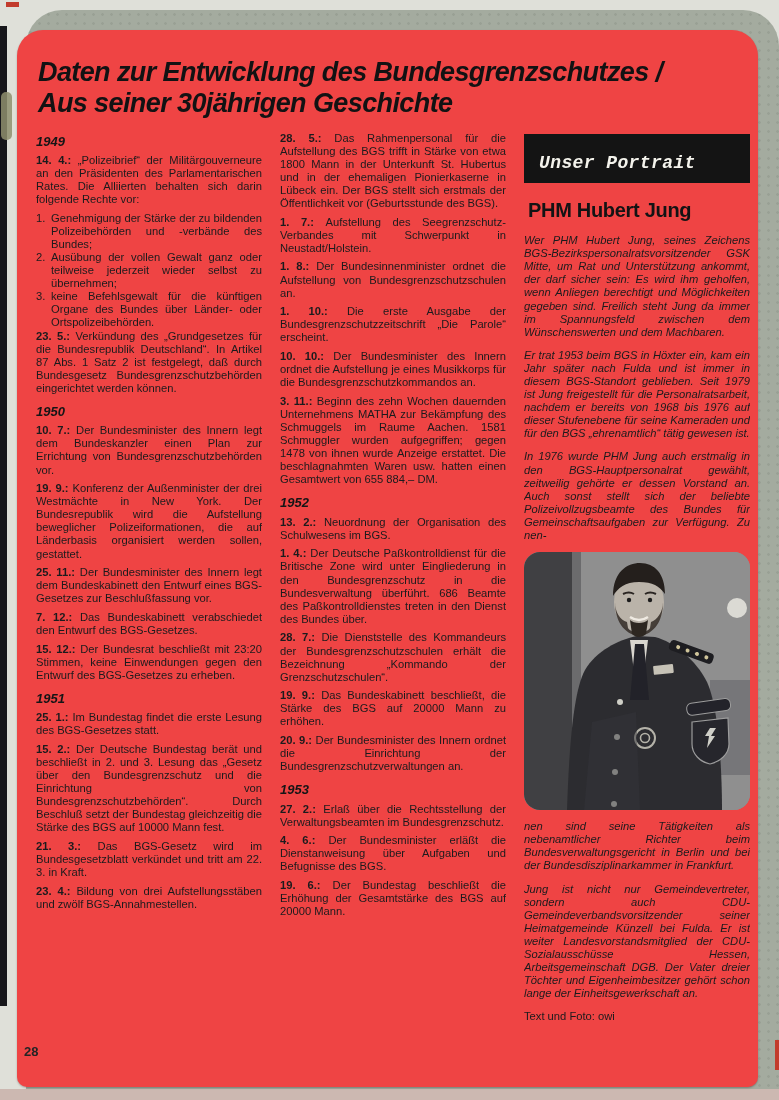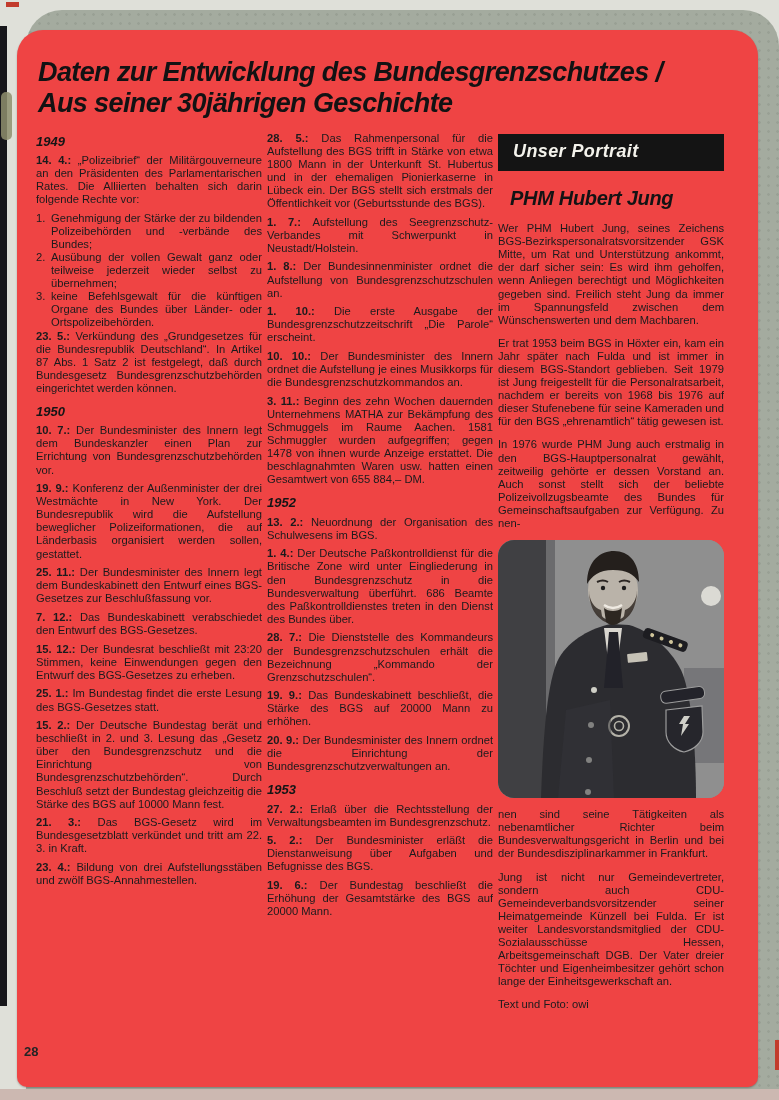--- a/index.html
+++ b/index.html
@@ -27,46 +27,46 @@
     position:absolute;left:17px;top:30px;width:741px;height:1057px;
     background:#ef4444;border-radius:26px 26px 10px 10px;
     box-shadow:0 1px 2px rgba(0,0,0,.25);
   }
   .title{
     margin:27px 20px 8px 21px;
     font-size:27px;line-height:1.16;font-weight:bold;font-style:italic;
     letter-spacing:-0.6px;color:#121213;
   }
   .columns{
-    display:flex;gap:5px;padding:0 19px;margin-top:12px;
+    display:flex;gap:18px;padding:0 19px;margin-top:12px;
     height:948px;overflow:hidden;
   }
   .col{
     width:226px;flex:0 0 auto;
     text-align:justify;font-size:11.2px;line-height:1.17;color:#1b1b1d;
     overflow:hidden;
   }
   .year{font-style:italic;font-size:13px;font-weight:bold;margin:9px 0 5px;color:#151516;}
   .col > .year:first-child{margin-top:2px;}
   .entry{margin:0 0 5.5px;}
   .entry .date{font-weight:bold;margin-top:20px;}
   .list-item{display:flex;margin:0;}
   .num{flex:0 0 15px;}
   .li-text{flex:1;text-align:justify;}
 
   
   .banner{
     background:#141414;color:#f4f3ec;font-weight:bold;font-style:italic;
-    font-size:18px;padding:7px 10px 9px 15px;margin:2px 0 16px;letter-spacing:.4px;
+    font-size:18px;padding:19px 10px 9px 15px;margin:2px 0 16px;letter-spacing:.4px;font-family:Liberation Mono, monospace;
   }
   .portrait-heading{
-    font-size:20px;font-style:italic;font-weight:bold;
-    margin:0 12px 12px;letter-spacing:-0.3px;color:#131314;
-  }
-  .p-par{margin:2px 0 10px;}
+    font-size:20px;font-weight:bold;
+    margin:0 4px 12px;letter-spacing:-0.3px;color:#131314;
+  }
+  .p-par{margin:2px 0 10px;font-style:italic;}
   .photo{
     border-radius:16px;overflow:hidden;margin:4px 0 10px;
     width:226px;height:258px;background:#8f8f8f;
   }
   .photo svg{display:block;width:100%;height:100%;}
   .credit{margin-top:2px;}
   .page-number{position:absolute;left:7px;bottom:28px;font-size:13px;font-weight:bold;color:#242425;}
 </style>
 </head>
 <body>
@@ -101,41 +101,42 @@
             <span class="num">3.</span>
             <span class="li-text">keine Befehlsgewalt für die künftigen Organe des Bundes über Länder- oder Ortspolizeibehörden.</span>
           </div>
           <p class="entry"><strong class="date">23. 5.: </strong>Verkündung des „Grundgesetzes für die Bundesrepublik Deutschland“. In Artikel 87 Abs. 1 Satz 2 ist festgelegt, daß durch Bundesgesetz Bundesgrenzschutzbehörden eingerichtet werden können.</p>
           <h3 class="year">1950</h3>
           <p class="entry"><strong class="date">10. 7.: </strong>Der Bundesminister des Innern legt dem Bundeskanzler einen Plan zur Errichtung von Bundesgrenzschutzbehörden vor.</p>
           <p class="entry"><strong class="date">19. 9.: </strong>Konferenz der Außenminister der drei Westmächte in New York. Der Bundesrepublik wird die Aufstellung beweglicher Polizeiformationen, die auf Länderbasis organisiert werden sollen, gestattet.</p>
           <p class="entry"><strong class="date">25. 11.: </strong>Der Bundesminister des Innern legt dem Bundeskabinett den Entwurf eines BGS-Gesetzes zur Beschlußfassung vor.</p>
           <p class="entry"><strong class="date">7. 12.: </strong>Das Bundeskabinett verabschiedet den Entwurf des BGS-Gesetzes.</p>
           <p class="entry"><strong class="date">15. 12.: </strong>Der Bundesrat beschließt mit 23:20 Stimmen, keine Einwendungen gegen den Entwurf des BGS-Gesetzes zu erheben.</p>
+          <h3 class="year">1951</h3>
           <p class="entry"><strong class="date">25. 1.: </strong>Im Bundestag findet die erste Lesung des BGS-Gesetzes statt.</p>
           <p class="entry"><strong class="date">15. 2.: </strong>Der Deutsche Bundestag berät und beschließt in 2. und 3. Lesung das „Gesetz über den Bundesgrenzschutz und die Einrichtung von Bundesgrenzschutzbehörden“. Durch Beschluß setzt der Bundestag gleichzeitig die Stärke des BGS auf 10000 Mann fest.</p>
           <p class="entry"><strong class="date">21. 3.: </strong>Das BGS-Gesetz wird im Bundesgesetzblatt verkündet und tritt am 22. 3. in Kraft.</p>
           <p class="entry"><strong class="date">23. 4.: </strong>Bildung von drei Aufstellungsstäben und zwölf BGS-Annahmestellen.</p>
         </div>
       <div class="col" id="col2">
           <p class="entry"><strong class="date">28. 5.: </strong>Das Rahmenpersonal für die Aufstellung des BGS trifft in Stärke von etwa 1800 Mann in der Unterkunft St. Hubertus und in der ehemaligen Pionierkaserne in Lübeck ein. Der BGS stellt sich erstmals der Öffentlichkeit vor (Geburtsstunde des BGS).</p>
           <p class="entry"><strong class="date">1. 7.: </strong>Aufstellung des Seegrenzschutz-Verbandes mit Schwerpunkt in Neustadt/Holstein.</p>
           <p class="entry"><strong class="date">1. 8.: </strong>Der Bundesinnenminister ordnet die Aufstellung von Bundesgrenzschutzschulen an.</p>
           <p class="entry"><strong class="date">1. 10.: </strong>Die erste Ausgabe der Bundesgrenzschutzzeitschrift „Die Parole“ erscheint.</p>
           <p class="entry"><strong class="date">10. 10.: </strong>Der Bundesminister des Innern ordnet die Aufstellung je eines Musikkorps für die Bundesgrenzschutzkommandos an.</p>
           <p class="entry"><strong class="date">3. 11.: </strong>Beginn des zehn Wochen dauernden Unternehmens MATHA zur Bekämpfung des Schmuggels im Raume Aachen. 1581 Schmuggler wurden aufgegriffen; gegen 1478 von ihnen wurde Anzeige erstattet. Die beschlagnahmten Waren usw. hatten einen Gesamtwert von 655 884,– DM.</p>
           <h3 class="year">1952</h3>
           <p class="entry"><strong class="date">13. 2.: </strong>Neuordnung der Organisation des Schulwesens im BGS.</p>
           <p class="entry"><strong class="date">1. 4.: </strong>Der Deutsche Paßkontrolldienst für die Britische Zone wird unter Eingliederung in den Bundesgrenzschutz in die Bundesverwaltung überführt. 686 Beamte des Paßkontrolldienstes treten in den Dienst des Bundes über.</p>
           <p class="entry"><strong class="date">28. 7.: </strong>Die Dienststelle des Kommandeurs der Bundesgrenzschutzschulen erhält die Bezeichnung „Kommando der Grenzschutzschulen“.</p>
           <p class="entry"><strong class="date">19. 9.: </strong>Das Bundeskabinett beschließt, die Stärke des BGS auf 20000 Mann zu erhöhen.</p>
           <p class="entry"><strong class="date">20. 9.: </strong>Der Bundesminister des Innern ordnet die Einrichtung der Bundesgrenzschutzverwaltungen an.</p>
           <h3 class="year">1953</h3>
           <p class="entry"><strong class="date">27. 2.: </strong>Erlaß über die Rechtsstellung der Verwaltungsbeamten im Bundesgrenzschutz.</p>
-          <p class="entry"><strong class="date">5. 2.: </strong>Der Bundesminister erläßt die Dienstanweisung über Aufgaben und Befugnisse des BGS.</p>
+          <p class="entry"><strong class="date">4. 6.: </strong>Der Bundesminister erläßt die Dienstanweisung über Aufgaben und Befugnisse des BGS.</p>
           <p class="entry"><strong class="date">19. 6.: </strong>Der Bundestag beschließt die Erhöhung der Gesamtstärke des BGS auf 20000 Mann.</p>
         </div>
 
       <div class="col">
         <div class="banner">
           <span>Unser Portrait</span>
         </div>
         <h2 class="portrait-heading">PHM Hubert Jung</h2>
         <div id="portraitTop">
             <p class="p-par">Wer PHM Hubert Jung, seines Zeichens BGS-Bezirkspersonalratsvorsitzender GSK Mitte, um Rat und Unterstützung ankommt, der darf sicher sein: Es wird ihm geholfen, wenn Anliegen berechtigt und Möglichkeiten gegeben sind. Freilich steht Jung da immer im Spannungsfeld zwischen dem Wünschenswerten und dem Machbaren.</p>

